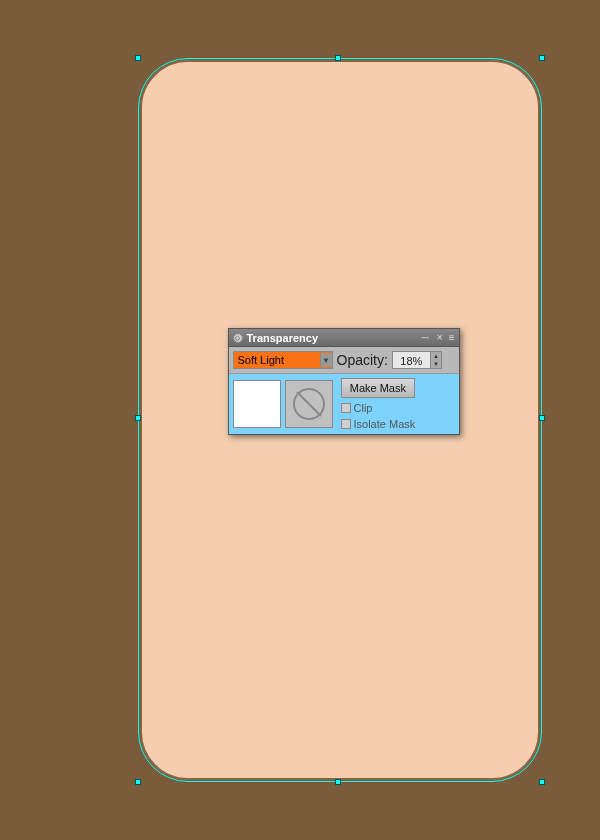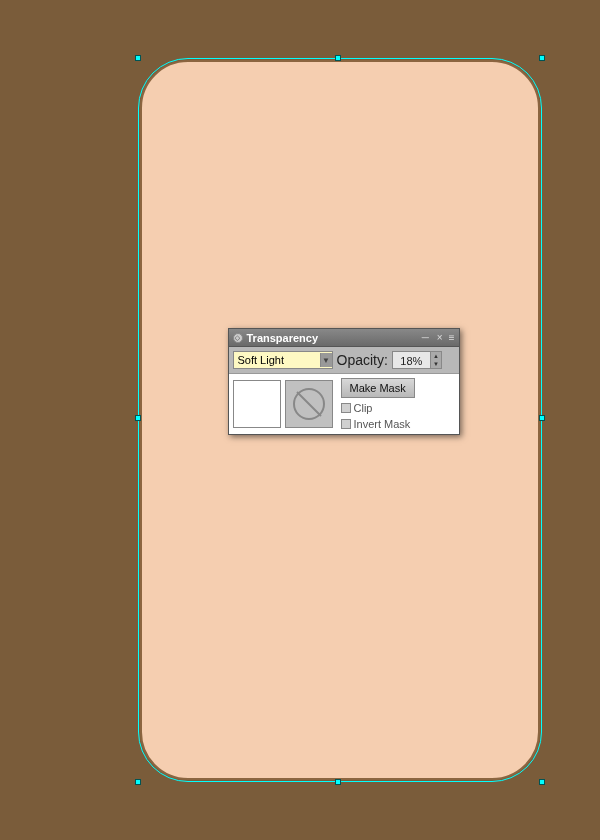--- a/index.html
+++ b/index.html
@@ -135,21 +135,21 @@
     
     .blend-row {
       display: flex;
       align-items: center;
       padding: 4px 4px;
       gap: 4px;
       background: #b8b8b8;
     }
 
     .blend-dropdown {
-      background: #fef9c3;
+      background: #f97316;
       border: 1px solid #888;
       height: 18px;
       width: 100px;
       font-size: 11px;
       display: flex;
       align-items: center;
       justify-content: space-between;
       padding: 0 4px;
       cursor: pointer;
     }
@@ -210,21 +210,21 @@
       cursor: pointer;
       line-height: 1;
     }
 
     
     .thumb-row {
       display: flex;
       align-items: center;
       padding: 4px 4px;
       gap: 4px;
-      background: #ffffff;
+      background: #7dd3fc;
       border-top: 1px solid #999;
     }
 
     .thumb-white {
       width: 48px;
       height: 48px;
       background: white;
       border: 1px solid #888;
       flex-shrink: 0;
     }
@@ -367,20 +367,20 @@
         </svg>
       </div>
       <div class="make-mask-col">
         <button class="make-mask-btn">Make Mask</button>
         <div class="checkbox-row">
           <div class="cb"></div>
           <span class="cb-label">Clip</span>
         </div>
         <div class="checkbox-row">
           <div class="cb"></div>
-          <span class="cb-label">Invert Mask</span>
+          <span class="cb-label">Isolate Mask</span>
         </div>
       </div>
     </div>
 
 
   </div>
 </div>
 
 </body></html>

